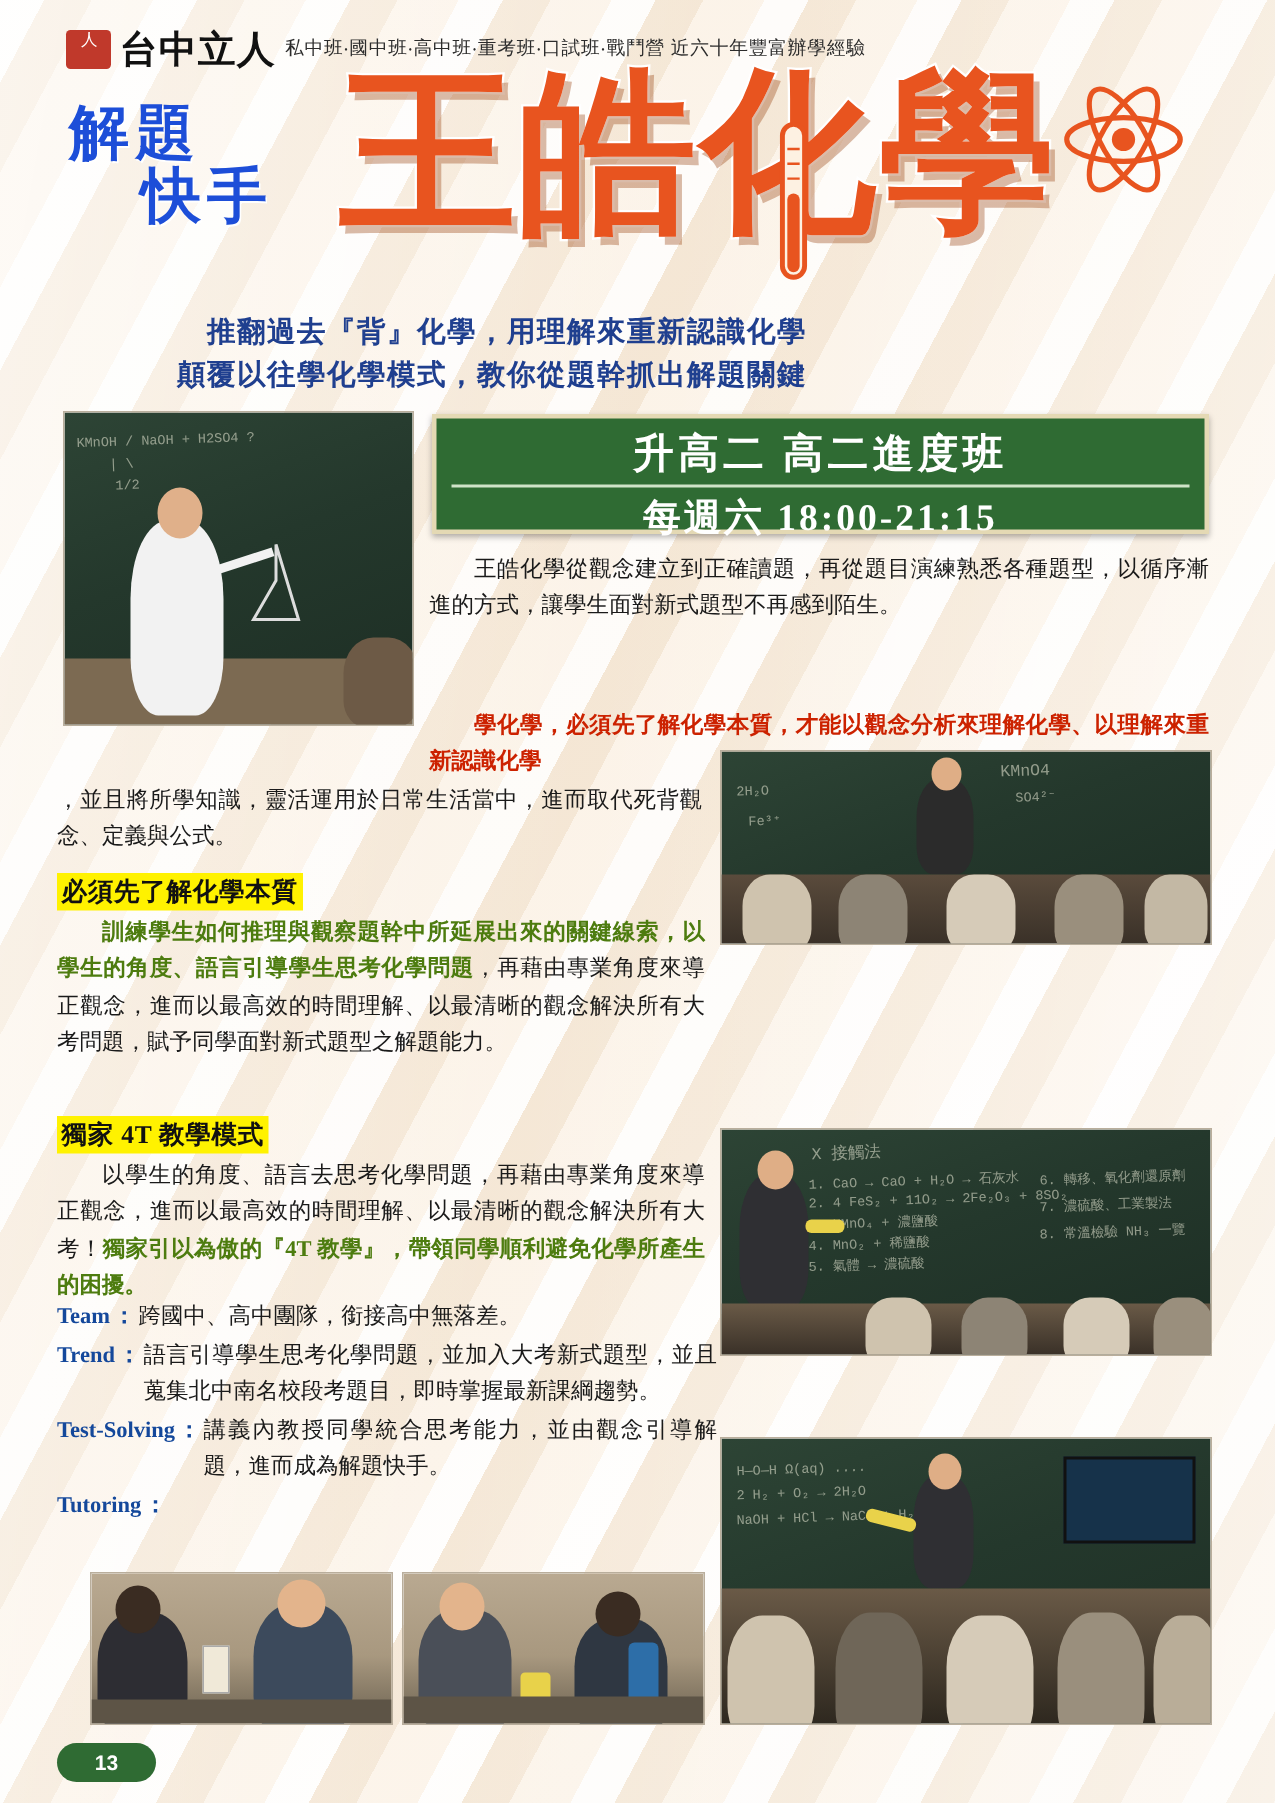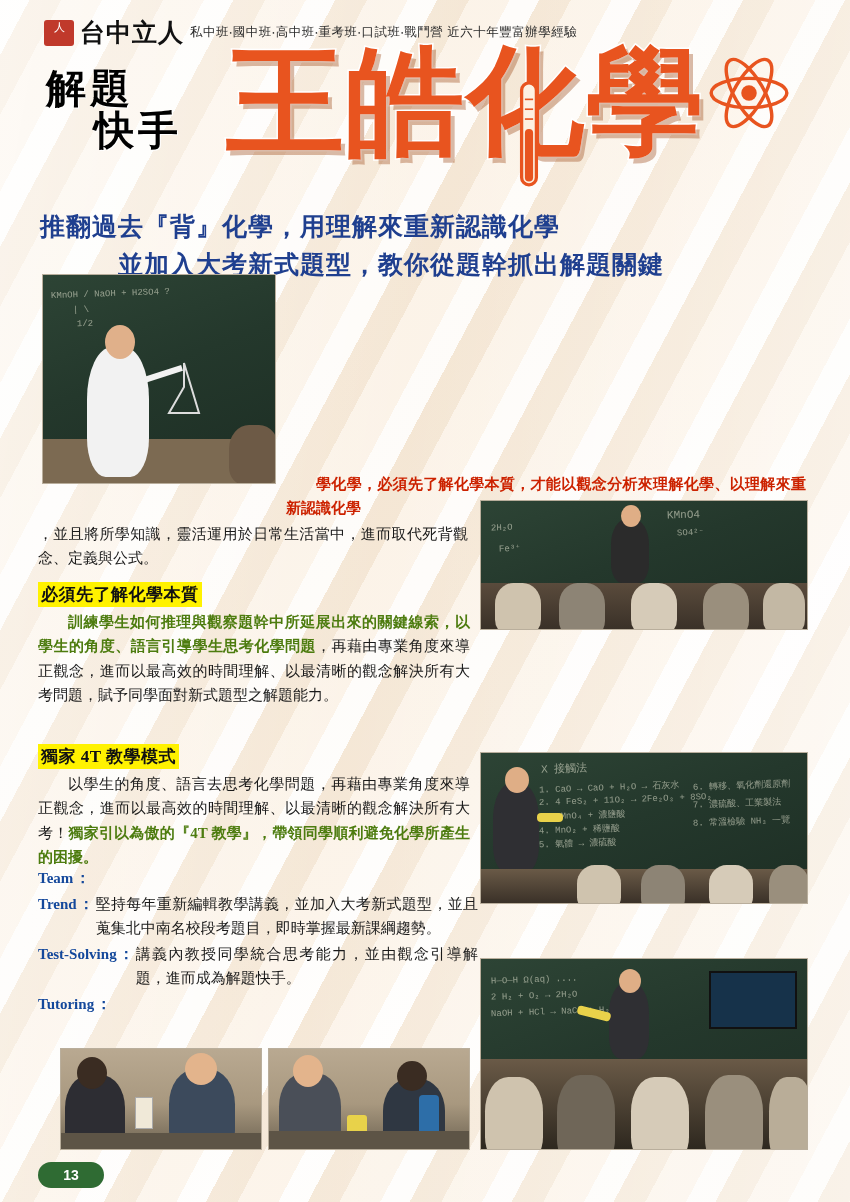--- a/index.html
+++ b/index.html
@@ -69,21 +69,21 @@
     color: #2c2c2c;
     letter-spacing: 0.5px;
     padding-bottom: 2px;
     font-family: "Liberation Sans", sans-serif;
   }
 
   .title-left {
     position: absolute;
     left: 46px; top: 68px;
     width: 190px;
-    color: #000000;
+    color: #1d4ed8;
     font-weight: bold;
     font-size: 40px;
     line-height: 1.05;
     letter-spacing: 4px;
     text-shadow: 1px 1px 0 #fff;
   }
   .title-left .l2 { margin-left: 48px; display: block; }
 
   .title-main {
     position: absolute;
@@ -109,23 +109,24 @@
     position: absolute;
     left: 512px; top: 78px;
     width: 34px; height: 115px;
   }
 
   .slogan {
     position: absolute;
     left: 40px; top: 208px;
     color: #1f3f8f;
     font-weight: bold;
-    font-size: 25px;
+    font-size: 19px;
     line-height: 1.5;
     letter-spacing: 1px;
+    text-align: right;
   }
   .slogan .l2 { display: block; margin-left: 78px; }
 
   
   .banner {
     position: absolute;
     left: 288px; top: 276px;
     width: 518px; height: 80px;
     background: #2f6b33;
     border: 3px solid #e4d9b4;
@@ -267,23 +268,27 @@
     <rect x="15" y="62" width="10" height="64" rx="5" fill="#e8541f"></rect>
     <g stroke="#e8541f" stroke-width="2">
       <line x1="15" y1="26" x2="25" y2="26"></line>
       <line x1="15" y1="38" x2="25" y2="38"></line>
       <line x1="15" y1="50" x2="25" y2="50"></line>
     </g>
   </svg>
 
   <div class="slogan">
     <span>推翻過去『背』化學，用理解來重新認識化學</span>
-    <span class="l2">並加入大考新式題型，教你從題幹抓出解題關鍵</span>
-  </div>
-
+    <span class="l2">顛覆以往學化學模式，教你從題幹抓出解題關鍵</span>
+  </div>
+
+  <div class="banner">
+    <div class="b1">升高二  高二進度班</div>
+    <div class="b2">每週六 18:00-21:15</div>
+  </div>
 
   <div class="photo" id="photo-teacher-1">
     <div class="board">
       <div class="scribble" style="left:8px; top:14px;">KMnOH / NaOH + H2SO4 ?</div>
       <div class="scribble" style="left:30px; top:30px;">|  \</div>
       <div class="scribble" style="left:34px; top:44px;">1/2</div>
       <div style="position:absolute;left:0;bottom:0;width:100%;height:44px;background:#7c6a52;"></div>
       <div class="person" style="left:44px; top:72px; width:62px; height:130px; background:#f2f2f2;"></div>
       <div class="head" style="left:62px; top:50px; width:30px; height:34px; background:#e0b08a;"></div>
       <div style="position:absolute;left:100px;top:96px;width:40px;height:6px;background:#f2f2f2;transform:rotate(-18deg);"></div>
@@ -367,45 +372,47 @@
       <div class="person" style="left:10px; top:24px; width:62px; height:84px; background:#4a4f58;"></div>
       <div class="head" style="left:24px; top:6px; width:30px; height:32px; background:#e3b48c;"></div>
       <div class="person" style="left:114px; top:30px; width:62px; height:80px; background:#2f3742;"></div>
       <div class="head" style="left:128px; top:12px; width:30px; height:30px; background:#3a2c22;"></div>
       <div style="position:absolute;left:150px;top:46px;width:20px;height:46px;background:#2d6ea8;border-radius:4px;"></div>
       <div style="position:absolute;left:78px;top:66px;width:20px;height:26px;background:#e8d24a;border-radius:3px;"></div>
       <div style="position:absolute;left:0;bottom:0;width:100%;height:18px;background:#5d5446;"></div>
     </div>
   </div>
 
+  <div class="para" id="intro-para">王皓化學從觀念建立到正確讀題，再從題目演練熟悉各種題型，以循序漸進的方式，讓學生面對新式題型不再感到陌生。</div>
 
   <div class="para" id="structure-para-2">，並且將所學知識，靈活運用於日常生活當中，進而取代死背觀念、定義與公式。</div>
   <div class="para" id="structure-para-1">
     <span class="red">學化學，必須先了解化學本質，才能以觀念分析來理解化學、以理解來重新認識化學</span>
   </div>
 
   <div class="h-yellow" id="head-reading">必須先了解化學本質</div>
   <div class="para" id="reading-para">
     <span class="blue">訓練學生如何推理與觀察題幹中所延展出來的關鍵線索，以學生的角度、語言引導學生思考化學問題</span><span>，再藉由專業角度來導正觀念，進而以最高效的時間理解、以最清晰的觀念解決所有大考問題，賦予同學面對新式題型之解題能力。</span>
   </div>
 
   <div class="h-yellow" id="head-4t">獨家 4T 教學模式</div>
   <div class="para" id="fourt-para">
     <span>以學生的角度、語言去思考化學問題，再藉由專業角度來導正觀念，進而以最高效的時間理解、以最清晰的觀念解決所有大考！</span><span class="blue">獨家引以為傲的『4T 教學』，帶領同學順利避免化學所產生的困擾。</span>
   </div>
 
   <div class="deflist">
     <div class="defrow">
       <span class="defterm">Team</span>
       <span class="defsep">：</span>
+      <span class="defdesc">跨國中、高中團隊，銜接高中無落差。</span>
     </div>
     <div class="defrow">
       <span class="defterm">Trend</span>
       <span class="defsep">：</span>
-      <span class="defdesc">堅持每年重新編輯教學講義，並加入大考新式題型，並且蒐集北中南名校段考題目，即時掌握最新課綱趨勢。</span>
+      <span class="defdesc">語言引導學生思考化學問題，並加入大考新式題型，並且蒐集北中南名校段考題目，即時掌握最新課綱趨勢。</span>
     </div>
     <div class="defrow">
       <span class="defterm">Test-Solving</span>
       <span class="defsep">：</span>
       <span class="defdesc">講義內教授同學統合思考能力，並由觀念引導解題，進而成為解題快手。</span>
     </div>
     <div class="defrow">
       <span class="defterm">Tutoring</span>
       <span class="defsep">：</span>
     </div>

